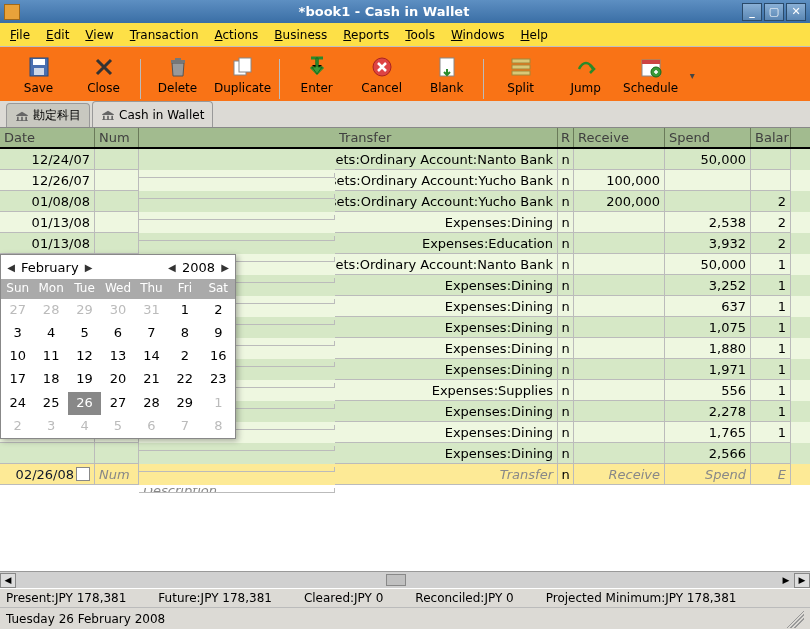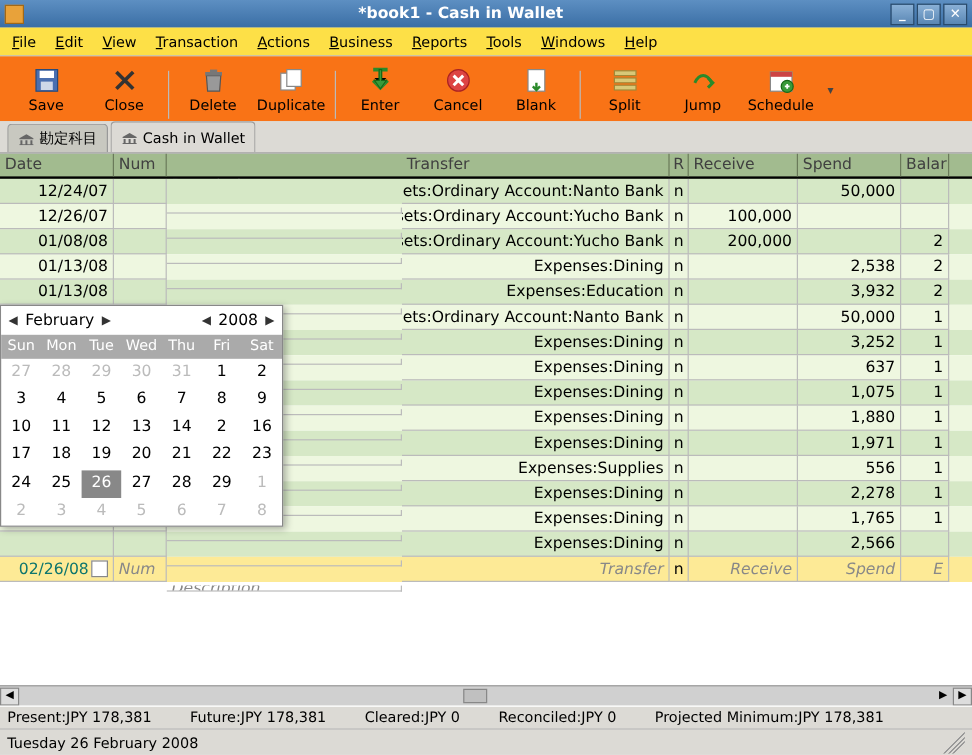--- a/index.html
+++ b/index.html
@@ -47,21 +47,21 @@
   .c-xfer { width: 223px; justify-content: flex-end; }
   .c-R { width: 16px; justify-content: center; }
   .c-recv { width: 91px; justify-content: flex-end; }
   .c-spend { width: 86px; justify-content: flex-end; }
   .c-bal { width: 40px; justify-content: flex-end; }
   .reg-header .c-date, .reg-header .c-xfer, .reg-header .c-recv, .reg-header .c-spend, .reg-header .c-bal { justify-content: flex-start; }
 
   .reg-body { flex:1; overflow: hidden; position: relative; }
 
   .reg-row.entry .cell { color: #888; font-style: italic; }
-  .reg-row.entry .c-date { color: #0f766e; font-style: normal; align-items: center; }
+  .reg-row.entry .c-date { color: #0f172a; font-style: normal; align-items: center; }
   .checkbox-date { width: 14px; height: 14px; border: 1px solid #888; background: #fff; margin-left: 2px; display:inline-block;}
   .reg-row.entry .c-R { font-style: normal; color:#000;}
 
   
   .hscroll { height: 17px; background: #d0d0d0; border-top: 1px solid #999; display:flex; align-items:center; position: relative;}
   .hscroll .thumb { position:absolute; left: 386px; width: 20px; height: 12px; background: #c0c0c0; border:1px solid #888; top:2px;}
   .hscroll .arrow-l, .hscroll .arrow-r { width:16px; height:15px; background: #ddd; border:1px solid #888; display:flex; align-items:center; justify-content:center; font-size:9px;}
   .hscroll .arrow-l { position:absolute; left:0;}
   .hscroll .arrow-r { position:absolute; right:0;}
   .hscroll .arrow-r2 { position:absolute; right:16px; width:16px; height:15px; font-size:9px; display:flex; align-items:center; justify-content:center;}

